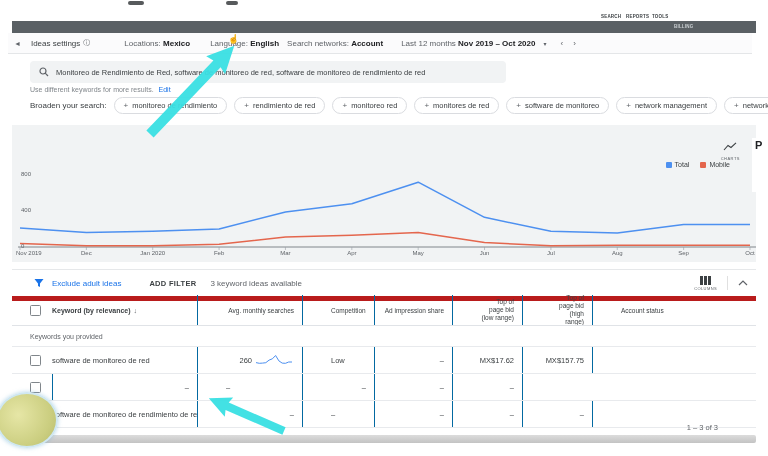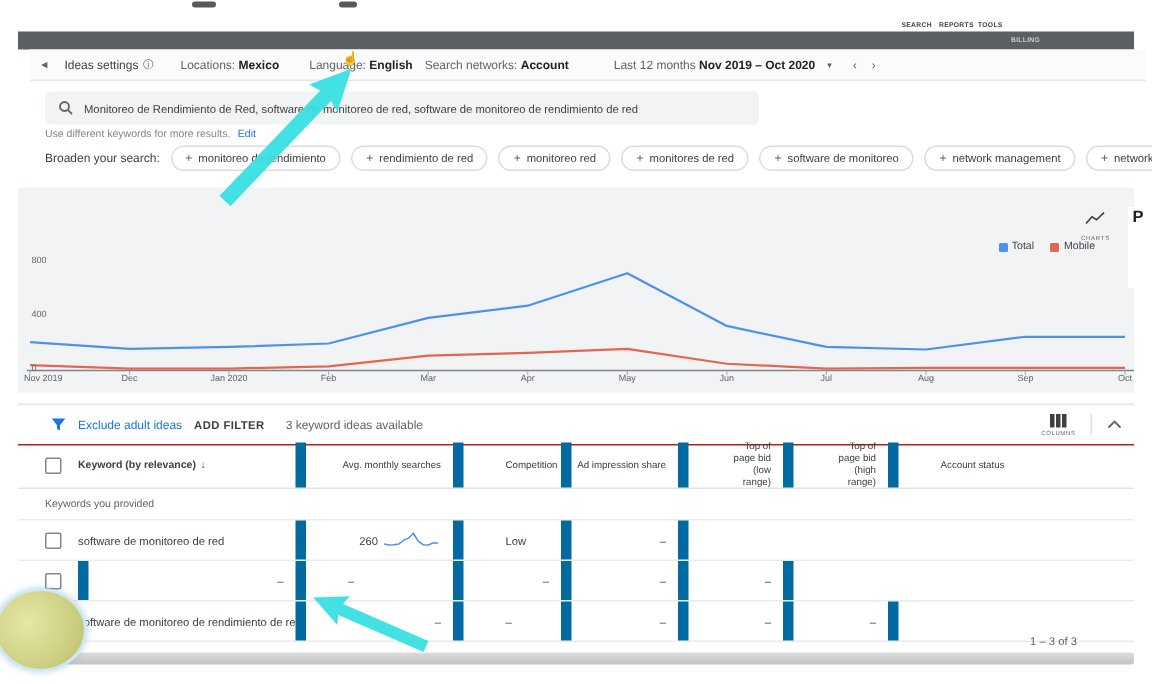--- a/index.html
+++ b/index.html
@@ -7,27 +7,27 @@
        font-family:"Liberation Sans",sans-serif;color:#3c4043;}
 
   
   .vdash{position:absolute;height:4px;background:#3a3d40;border-radius:2px;opacity:.85;}
   .topbar{position:absolute;left:12px;top:21px;width:744px;height:12px;background:#5a6064;}
   .tlabel{position:absolute;font-size:4.5px;font-weight:bold;color:#3a3f42;filter:blur(.4px);letter-spacing:.2px;}
   .tl0{left:601px;top:14px}.tl1{left:626px;top:14px}.tl2{left:652px;top:14px}
   .tl3{left:674px;top:24px;color:#c9ced1;}
 
   
-  .settingsbar{position:absolute;left:20px;top:33px;width:744px;height:20px;background:#fbfbfc;
+  .settingsbar{position:absolute;left:8px;top:33px;width:744px;height:20px;background:#fbfbfc;
       border-bottom:1px solid #e4e6e8;display:flex;align-items:center;font-size:8px;color:#5f6368;white-space:nowrap;}
   .settingsbar .val{color:#202124;font-weight:bold;}
   .sb-back{margin-left:6px;font-size:7px;color:#5f6368;}
   .sb-title{margin-left:10px;color:#3c4043;}
   .sb-info{margin-left:3px;font-size:7px;}
-  .ml26{margin-left:18px}.ml20{margin-left:20px}.ml8{margin-left:8px}.ml18{margin-left:30px}
+  .ml26{margin-left:34px}.ml20{margin-left:20px}.ml8{margin-left:8px}.ml18{margin-left:18px}
   .sb-caret{margin-left:8px;font-size:6px;}
   .sb-prev{margin-left:14px;font-size:8px;}
   .sb-next{margin-left:10px;font-size:8px;}
   .hand-cursor{position:absolute;left:228px;top:34px;font-size:9px;color:#1f1f1f;z-index:30;}
 
   
   .search-box{position:absolute;left:30px;top:61px;width:458px;height:22px;background:#f1f3f4;border-radius:4px;
       display:flex;align-items:center;padding:0 9px;gap:7px;font-size:7.5px;color:#3c4043;white-space:nowrap;overflow:hidden;}
   .refine{position:absolute;left:30px;top:86px;font-size:7px;color:#80868b;}
   .edit-link{color:#1a73e8;margin-left:3px;}
@@ -47,43 +47,43 @@
   .legend{position:absolute;top:36px;right:26px;display:flex;gap:11px;font-size:7px;color:#3c4043;align-items:center;}
   .legend .item{display:flex;align-items:center;}
   .lg-sq{width:6px;height:6px;border-radius:1px;margin-right:3px;}
   .charts-btn{position:absolute;top:12px;right:16px;text-align:center;}
   .charts-btn .cap{font-size:4px;letter-spacing:.5px;color:#5f6368;margin-top:1px;}
   .p-artifact{position:absolute;left:752px;top:138px;width:16px;height:54px;background:#fff;z-index:5;
       font-size:11px;font-weight:bold;color:#202124;padding-left:3px;line-height:14px;}
 
   
   .filter-bar{position:absolute;left:12px;top:269px;width:744px;height:26px;background:#fff;
-      border-top:1px solid #e6e8ea;border-bottom:1px solid #b91c1c;display:flex;align-items:center;font-size:8px;}
+      border-top:1px solid #e6e8ea;border-bottom:5px solid #b91c1c;display:flex;align-items:center;font-size:8px;}
   .f-funnel{margin-left:22px;}
   .f-exclude{color:#1a73e8;margin-left:8px;}
-  .f-add{margin-left:8px;color:#3c4043;font-weight:bold;font-size:7.5px;letter-spacing:.3px;}
+  .f-add{margin-left:28px;color:#3c4043;font-weight:bold;font-size:7.5px;letter-spacing:.3px;}
   .f-status{margin-left:14px;color:#5f6368;}
   .f-right{margin-left:auto;display:flex;align-items:center;}
   .colbtn{text-align:center;margin-right:10px;}
   .colbars{display:flex;gap:1.5px;justify-content:center;}
   .colbars span{width:2.5px;height:9px;background:#3c4043;display:block;}
   .colcap{font-size:4px;letter-spacing:.4px;color:#5f6368;margin-top:1px;}
   .f-div{width:1px;height:14px;background:#e0e0e0;margin-right:10px;}
   .f-collapse{margin-right:8px;}
 
   
   .table{position:absolute;left:12px;top:295px;width:744px;}
   .trow{display:grid;grid-template-columns:40px 145px 105px 72px 78px 70px 70px 1fr;
       align-items:stretch;border-bottom:1px solid #e8eaed;}
   .header-row{height:30px;border-bottom:1px solid #e0e3e7;}
   .data-row{height:26px;}
   .cell{display:flex;align-items:center;font-size:7.5px;color:#3c4043;overflow:hidden;white-space:nowrap;}
   .cell.right{justify-content:flex-end;padding-right:8px;}
   .cell.left{padding-left:8px;}
-  .cell.bl{border-left:7px solid #0369a1;padding-left:28px;}
+  .cell.bl{border-left:1px solid #0369a1;padding-left:28px;}
   .hcell{font-size:6.5px;color:#3c4043;}
   .hwrap{white-space:normal;text-align:right;line-height:1.25;}
   .kw-head{font-weight:bold;font-size:7px;}
   .sort-ic{font-size:7px;margin-left:3px;color:#5f6368;}
   .checkbox{width:9px;height:9px;border:1px solid #80868b;border-radius:1.5px;margin-left:18px;background:#fff;}
   .section-row{height:20px;display:flex;align-items:center;padding-left:18px;font-size:7px;color:#5f6368;
       border-bottom:1px solid #e8eaed;}
   .spark{margin-left:4px;}
   .pagination{position:absolute;left:12px;top:421px;width:744px;height:13px;display:flex;
       justify-content:flex-end;align-items:center;padding-right:38px;box-sizing:border-box;
@@ -288,20 +288,22 @@
         </div>
         <div class="cell">software de monitoreo de red</div>
         <div class="cell right bl">
           <span>260</span>
           <svg class="spark" width="38" height="14" viewBox="0 0 38 14">
             <polyline points="0.0,9.6 3.3,10.3 6.5,10.1 9.8,9.7 13.1,7.1 16.4,5.8 19.6,2.5 22.9,7.9 26.2,10.1 29.5,10.3 32.7,9.0 36.0,9.0" fill="none" stroke="#4d90f0" stroke-width="1"></polyline>
           </svg>
         </div>
         <div class="cell left bl">Low</div>
         <div class="cell right bl">–</div>
+        <div class="cell right bl">MX$17.62</div>
+        <div class="cell right bl">MX$157.75</div>
         <div class="cell left bl"></div>
       </div>
       <div class="trow data-row">
         <div class="cell">
           <div class="checkbox"></div>
         </div>
         <div class="cell right bl">
           <span>–</span>
         </div>
         <div class="cell left bl">–</div>

